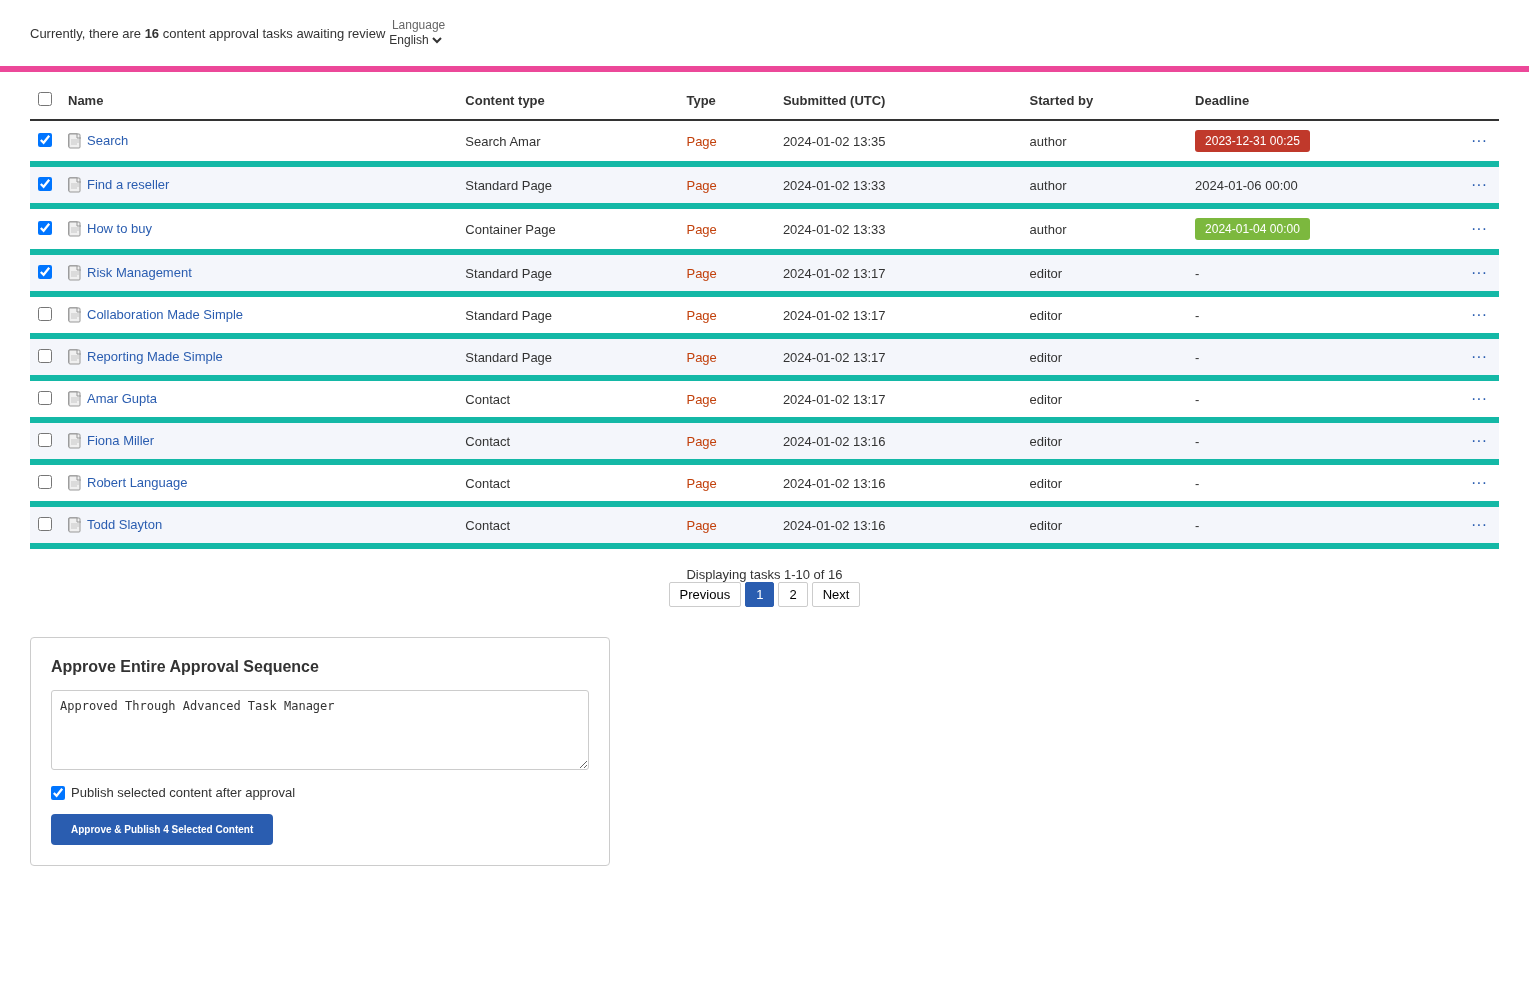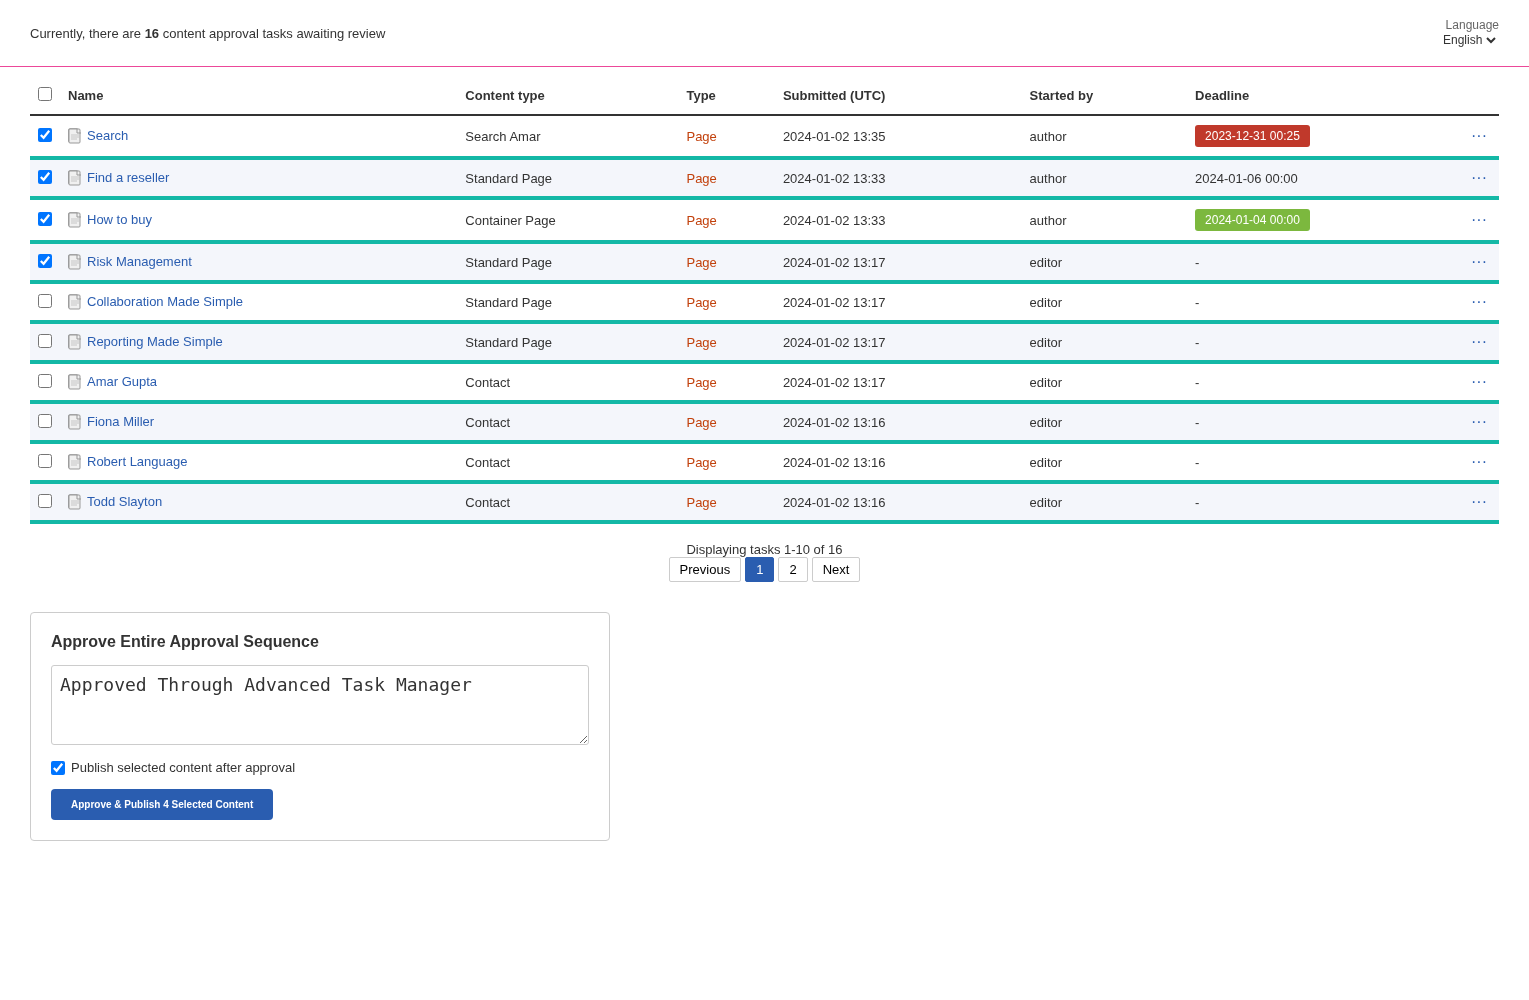--- a/index.html
+++ b/index.html
@@ -1,23 +1,23 @@
 <!DOCTYPE html>
 <html><head>
   <meta charset="utf-8">
   <style>
     * { box-sizing: border-box; margin: 0; padding: 0; }
     body { font-family: Arial, sans-serif; font-size: 13px; background: #fff; color: #333; }
 
     .top-bar {
       display: flex;
-      justify-content: space-between;
+      justify-content: flex-start;
       align-items: center;
       padding: 18px 30px;
-      border-bottom: 1px solid #ec4899;
+      border-bottom: 6px solid #ec4899;
     }
     .top-bar-text { font-size: 13px; color: #333; }
     .top-bar-text strong { font-weight: bold; }
     .language-selector { text-align: right; font-size: 12px; color: #666; }
     .language-selector select {
       border: none;
       background: transparent;
       font-size: 12px;
       color: #333;
       cursor: pointer;
@@ -34,21 +34,21 @@
     thead th {
       text-align: left;
       font-weight: bold;
       font-size: 13px;
       padding: 10px 8px;
       border-bottom: 2px solid #333;
       color: #333;
     }
 
     tbody tr {
-      border-bottom: 4px solid #14b8a6;
+      border-bottom: 6px solid #14b8a6;
     }
 
     tbody tr:nth-child(even) {
       background: #f4f6fb;
     }
     tbody tr:nth-child(odd) {
       background: #fff;
     }
 
     tbody td {
@@ -141,21 +141,21 @@
       margin-bottom: 14px;
       color: #333;
     }
 
     .approve-textarea {
       width: 100%;
       height: 80px;
       border: 1px solid #ccc;
       border-radius: 3px;
       padding: 8px;
-      font-size: 18px;
+      font-size: 12px;
       resize: vertical;
       color: #333;
     }
 
     .publish-checkbox-row {
       display: flex;
       align-items: center;
       gap: 6px;
       margin-top: 12px;
       font-size: 13px;

